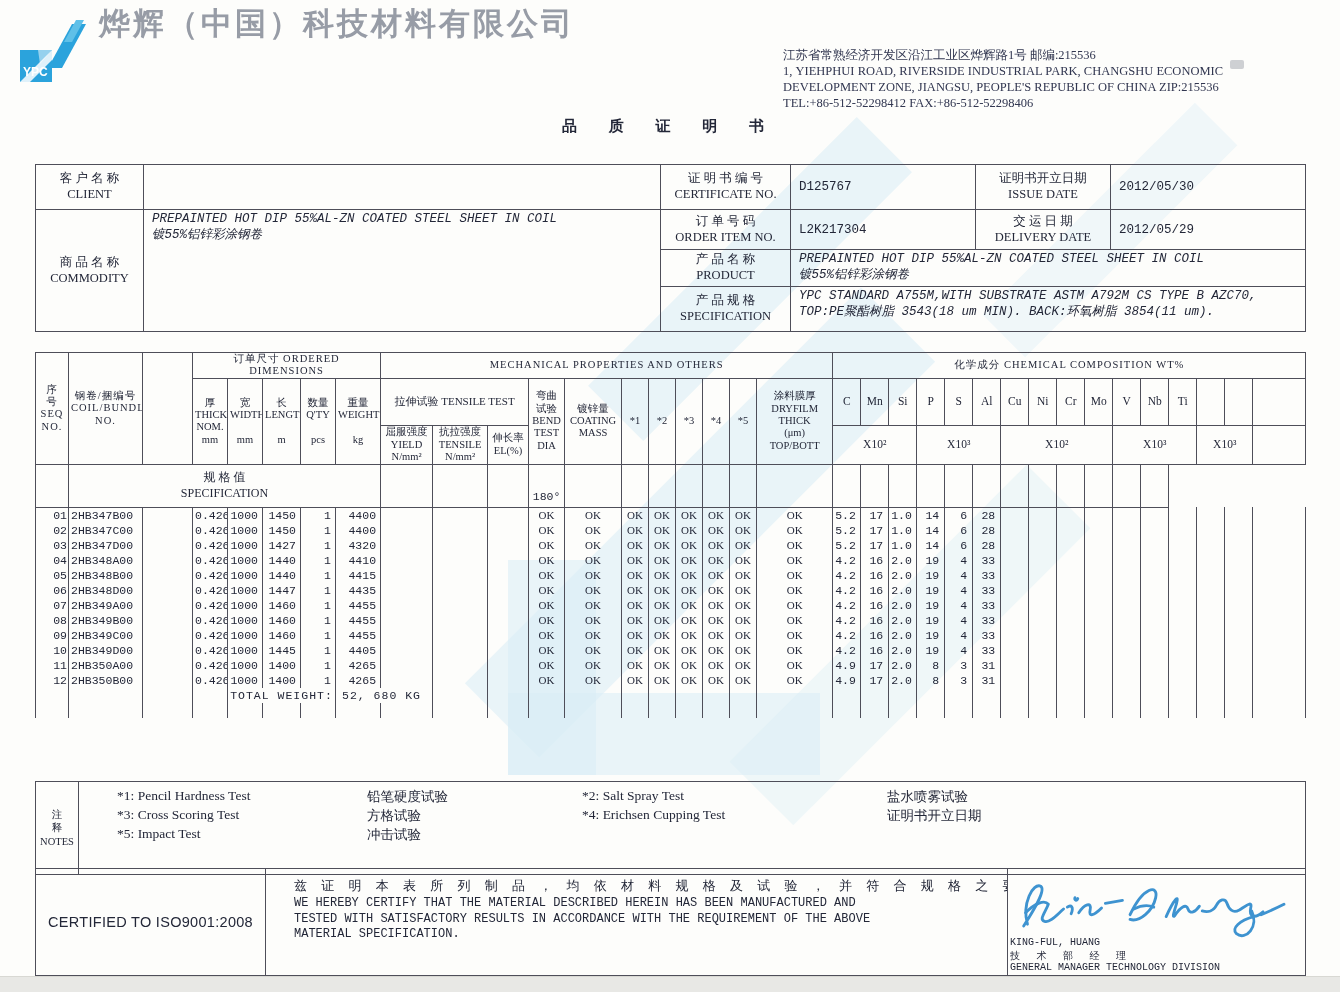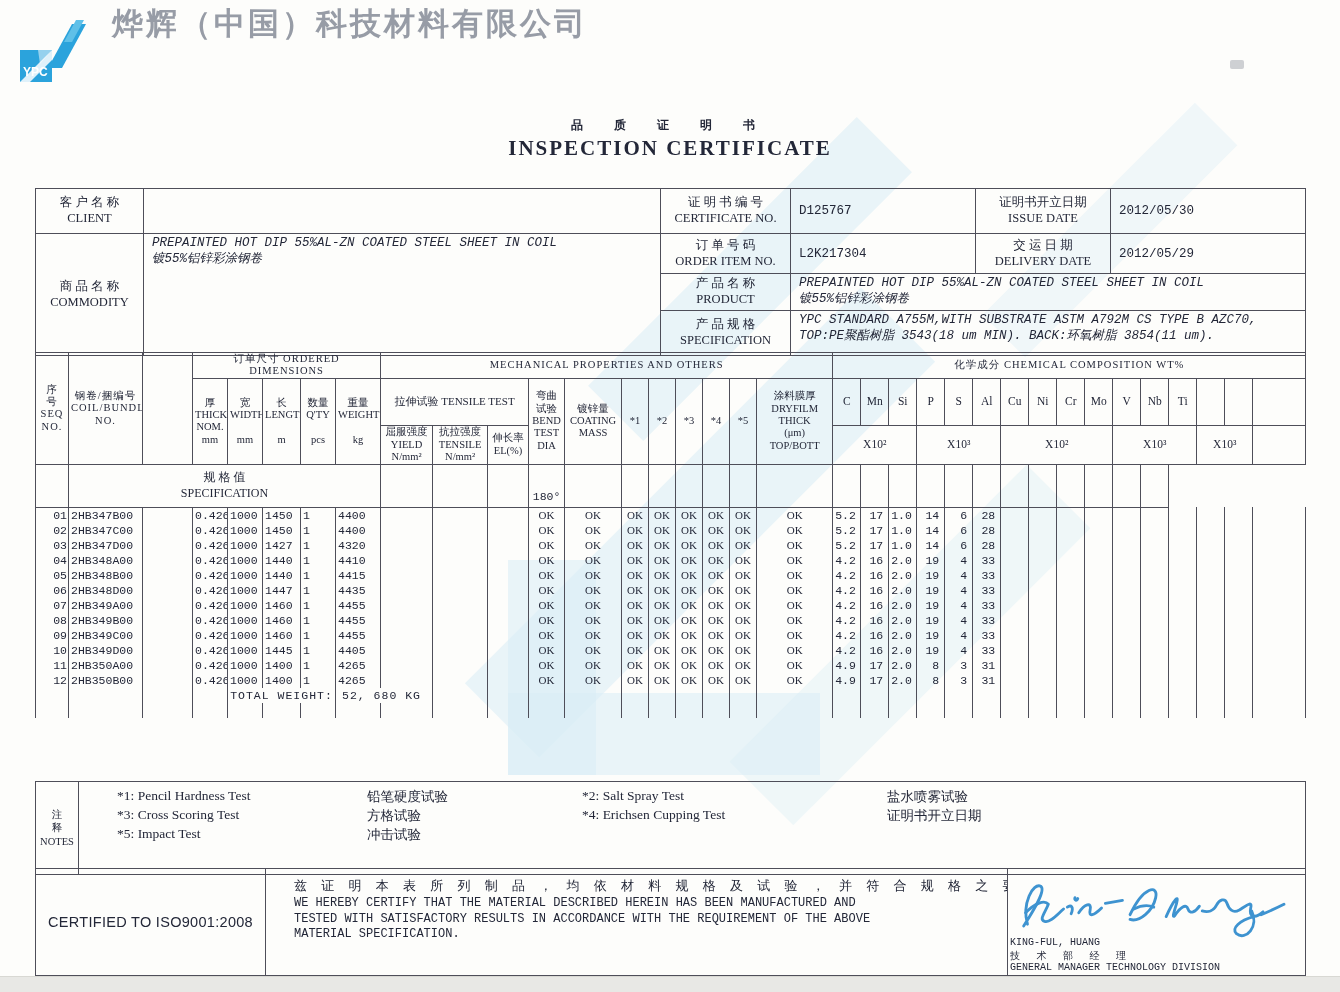--- a/index.html
+++ b/index.html
@@ -11,41 +11,41 @@
   .wm{position:absolute;background:#d9edf6;opacity:.55;}
   .wm1{left:560px;top:240px;width:380px;height:78px;transform:rotate(-45deg);}
   .wm2{left:420px;top:470px;width:560px;height:105px;transform:rotate(-45deg);}
   .wm3{left:508px;top:560px;width:88px;height:215px;}
   .wm4{left:508px;top:693px;width:312px;height:82px;}
   .wm5{left:960px;top:200px;width:300px;height:60px;transform:rotate(-45deg);opacity:.38;}
   .wm6{left:700px;top:600px;width:420px;height:90px;transform:rotate(-45deg);opacity:.4;}
 
   
   .brand{position:absolute;left:14px;top:8px;display:flex;align-items:flex-start;}
-  .brand-text{margin-left:16px;}
+  .brand-text{margin-left:3px;}
   .co-zh{font-size:31px;font-weight:bold;color:#979ca6;letter-spacing:3px;line-height:1.05;}
   .co-en{font-family:"Liberation Sans",sans-serif;font-size:16.5px;font-weight:bold;
          color:#979ca6;letter-spacing:.5px;margin-top:2px;}
   .address{position:absolute;left:783px;top:47px;font-size:12.5px;line-height:1.28;
            color:#313650;white-space:pre-line;}
   .smudge{position:absolute;left:1230px;top:60px;width:14px;height:9px;background:#b9bcc2;
           border-radius:2px;opacity:.7;}
   .titleblock{position:absolute;left:0;top:117px;width:1340px;text-align:center;}
-  .title-zh{font-size:12px;font-weight:bold;letter-spacing:14px;}
+  .title-zh{font-size:15px;font-weight:bold;letter-spacing:14px;}
   .title-en{font-size:21px;font-weight:600;letter-spacing:2px;margin-top:2px;}
 
   
   table.grid{border-collapse:collapse;table-layout:fixed;position:absolute;left:35px;
              background:transparent;}
   table.grid td,table.grid th{border:1px solid #4e4e59;padding:0 2px;font-weight:normal;
              vertical-align:middle;overflow:hidden;}
   .pre{white-space:pre-line;}
 
   
-  #info{top:188px;width:1270px;}
+  #info{top:164px;width:1270px;}
   #info td{font-size:12.5px;}
   .ilabel{text-align:center;font-size:12.5px;line-height:1.25;}
   .ival{font-family:"Liberation Mono",monospace;font-size:13px;padding-left:8px !important;}
   .itop{vertical-align:top !important;padding-top:2px !important;font-style:italic;}
 
   
   #main{top:352px;width:1270px;font-size:11px;}
   #main th{font-size:10.5px;line-height:1.18;text-align:center;}
   tr.h1 th{height:22px;font-size:11.5px;letter-spacing:1px;}
   tr.h2 th{height:46px;}
@@ -53,21 +53,21 @@
   .hg2{font-size:11px !important;}
   .he{font-size:11.5px !important;}
   tr.spec td{height:38px;}
   .speclabel{text-align:center;font-size:12px;line-height:1.3;}
   .specbend{text-align:center;font-family:"Liberation Mono",monospace;font-size:11.5px;
             vertical-align:bottom !important;padding-bottom:4px !important;}
   #data-body td{border-top:0;border-bottom:0;height:15px;line-height:15px;
                 font-family:"Liberation Mono",monospace;font-size:11.5px;}
   td.c-seq{text-align:right;padding-right:1px !important;}
   td.c-coil{text-align:left;padding-left:2px !important;}
-  td.c-num{padding-right:4px !important;}
+  td.c-num{text-align:right;padding-right:4px !important;}
   td.c-ok{text-align:center;font-family:"Liberation Serif",serif !important;font-size:11px !important;}
   td.c-chem{text-align:right;padding-right:5px !important;}
   tr.trow td{height:17px;}
   td.tlabel{text-align:center;letter-spacing:1px;}
   td.tvalue{text-align:left;padding-left:6px !important;letter-spacing:1px;}
   tr.frow td{height:84px;}
 
   
   #notes{top:781px;width:1270px;}
   #notes td{height:86px;}
@@ -113,25 +113,28 @@
       <polygon points="50,34 62,12 70,12 58,34" fill="#5fc0e8"></polygon>
       <rect x="6" y="42" width="32" height="32" fill="#2ba3dc"></rect>
       <polygon points="6,74 38,42 38,52 16,74" fill="#ffffff" opacity="0.85"></polygon>
       <polygon points="24,42 38,42 26,56" fill="#ffffff" opacity="0.5"></polygon>
       <text x="9" y="68" font-family="Liberation Sans,sans-serif" font-size="12" font-weight="bold" fill="#ffffff">YPC</text>
     </svg>
     <div class="brand-text">
       <div class="co-zh">烨辉（中国）科技材料有限公司</div>
     </div>
   </div>
+  <div class="address pre">江苏省常熟经济开发区沿江工业区烨辉路1号 邮编:215536
+1, YIEHPHUI ROAD, RIVERSIDE INDUSTRIAL PARK, CHANGSHU ECONOMIC
+DEVELOPMENT ZONE, JIANGSU, PEOPLE'S REPUBLIC OF CHINA ZIP:215536
+TEL:+86-512-52298412  FAX:+86-512-52298406</div>
   <div class="smudge"></div>
 
   <div class="titleblock">
     <div class="title-zh">品 质 证 明 书</div>
-    <div class="title-en">INSPECTION CERTIFICATE</div>
   </div>
 
   <table class="grid" id="info">
     <colgroup>
         <col style="width:108px">
         <col style="width:517px">
         <col style="width:130px">
       <col style="width:185px">
         <col style="width:135px">
         <col style="width:195px">

